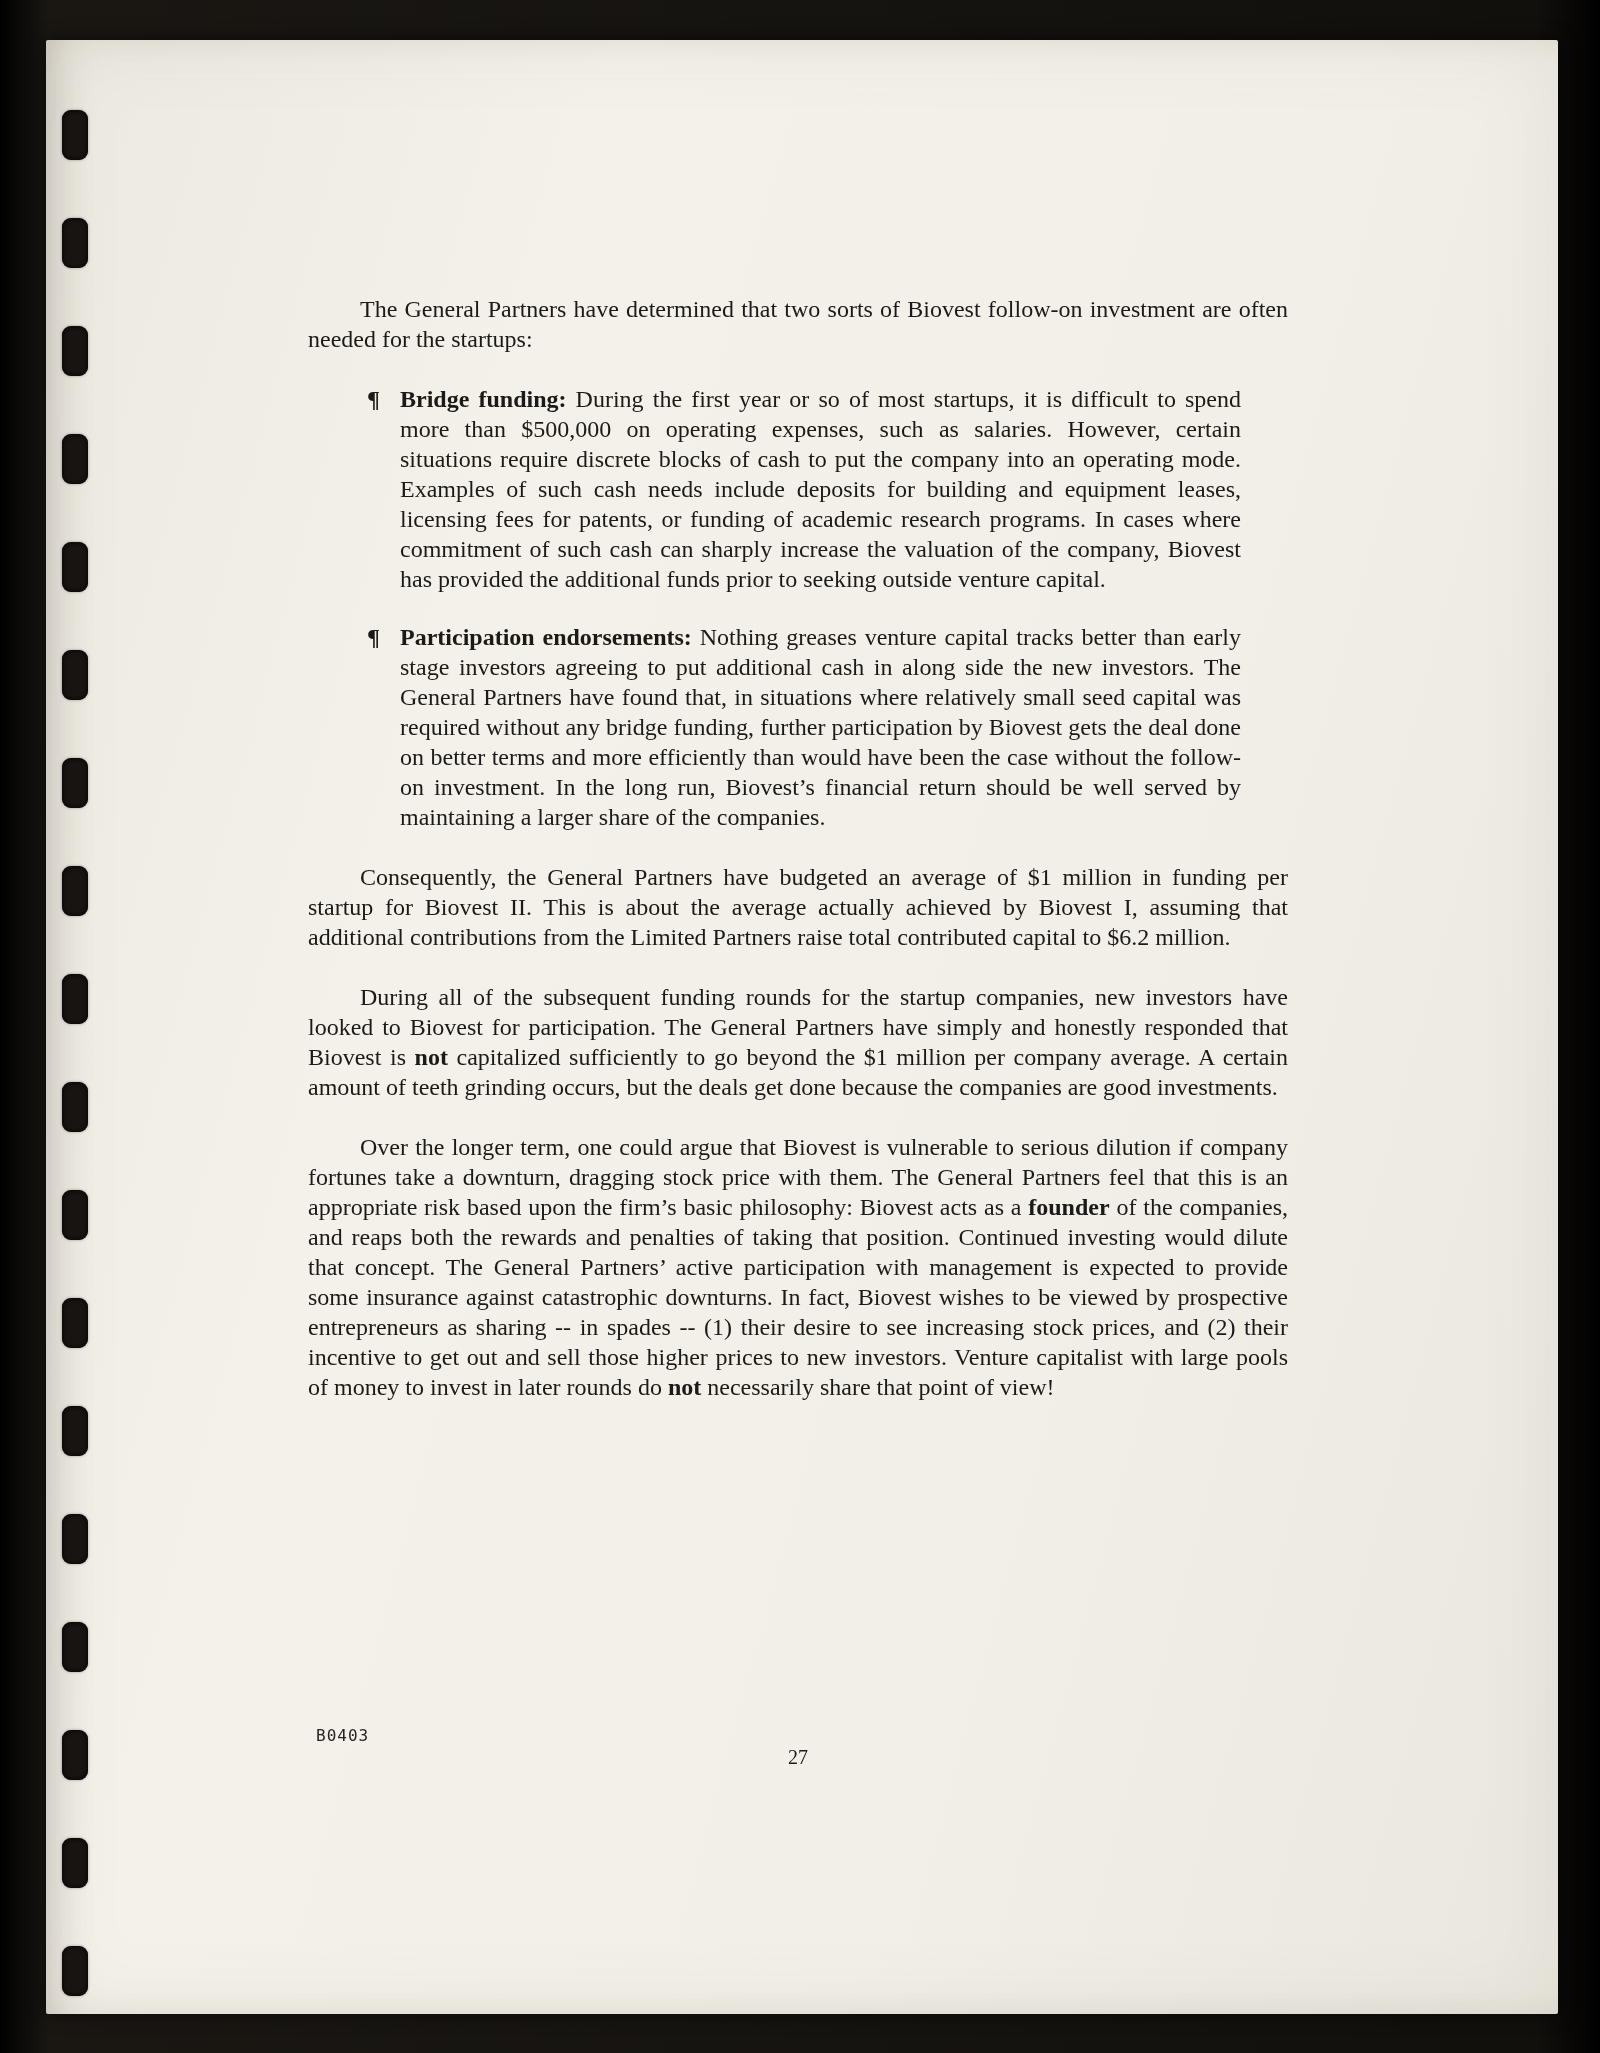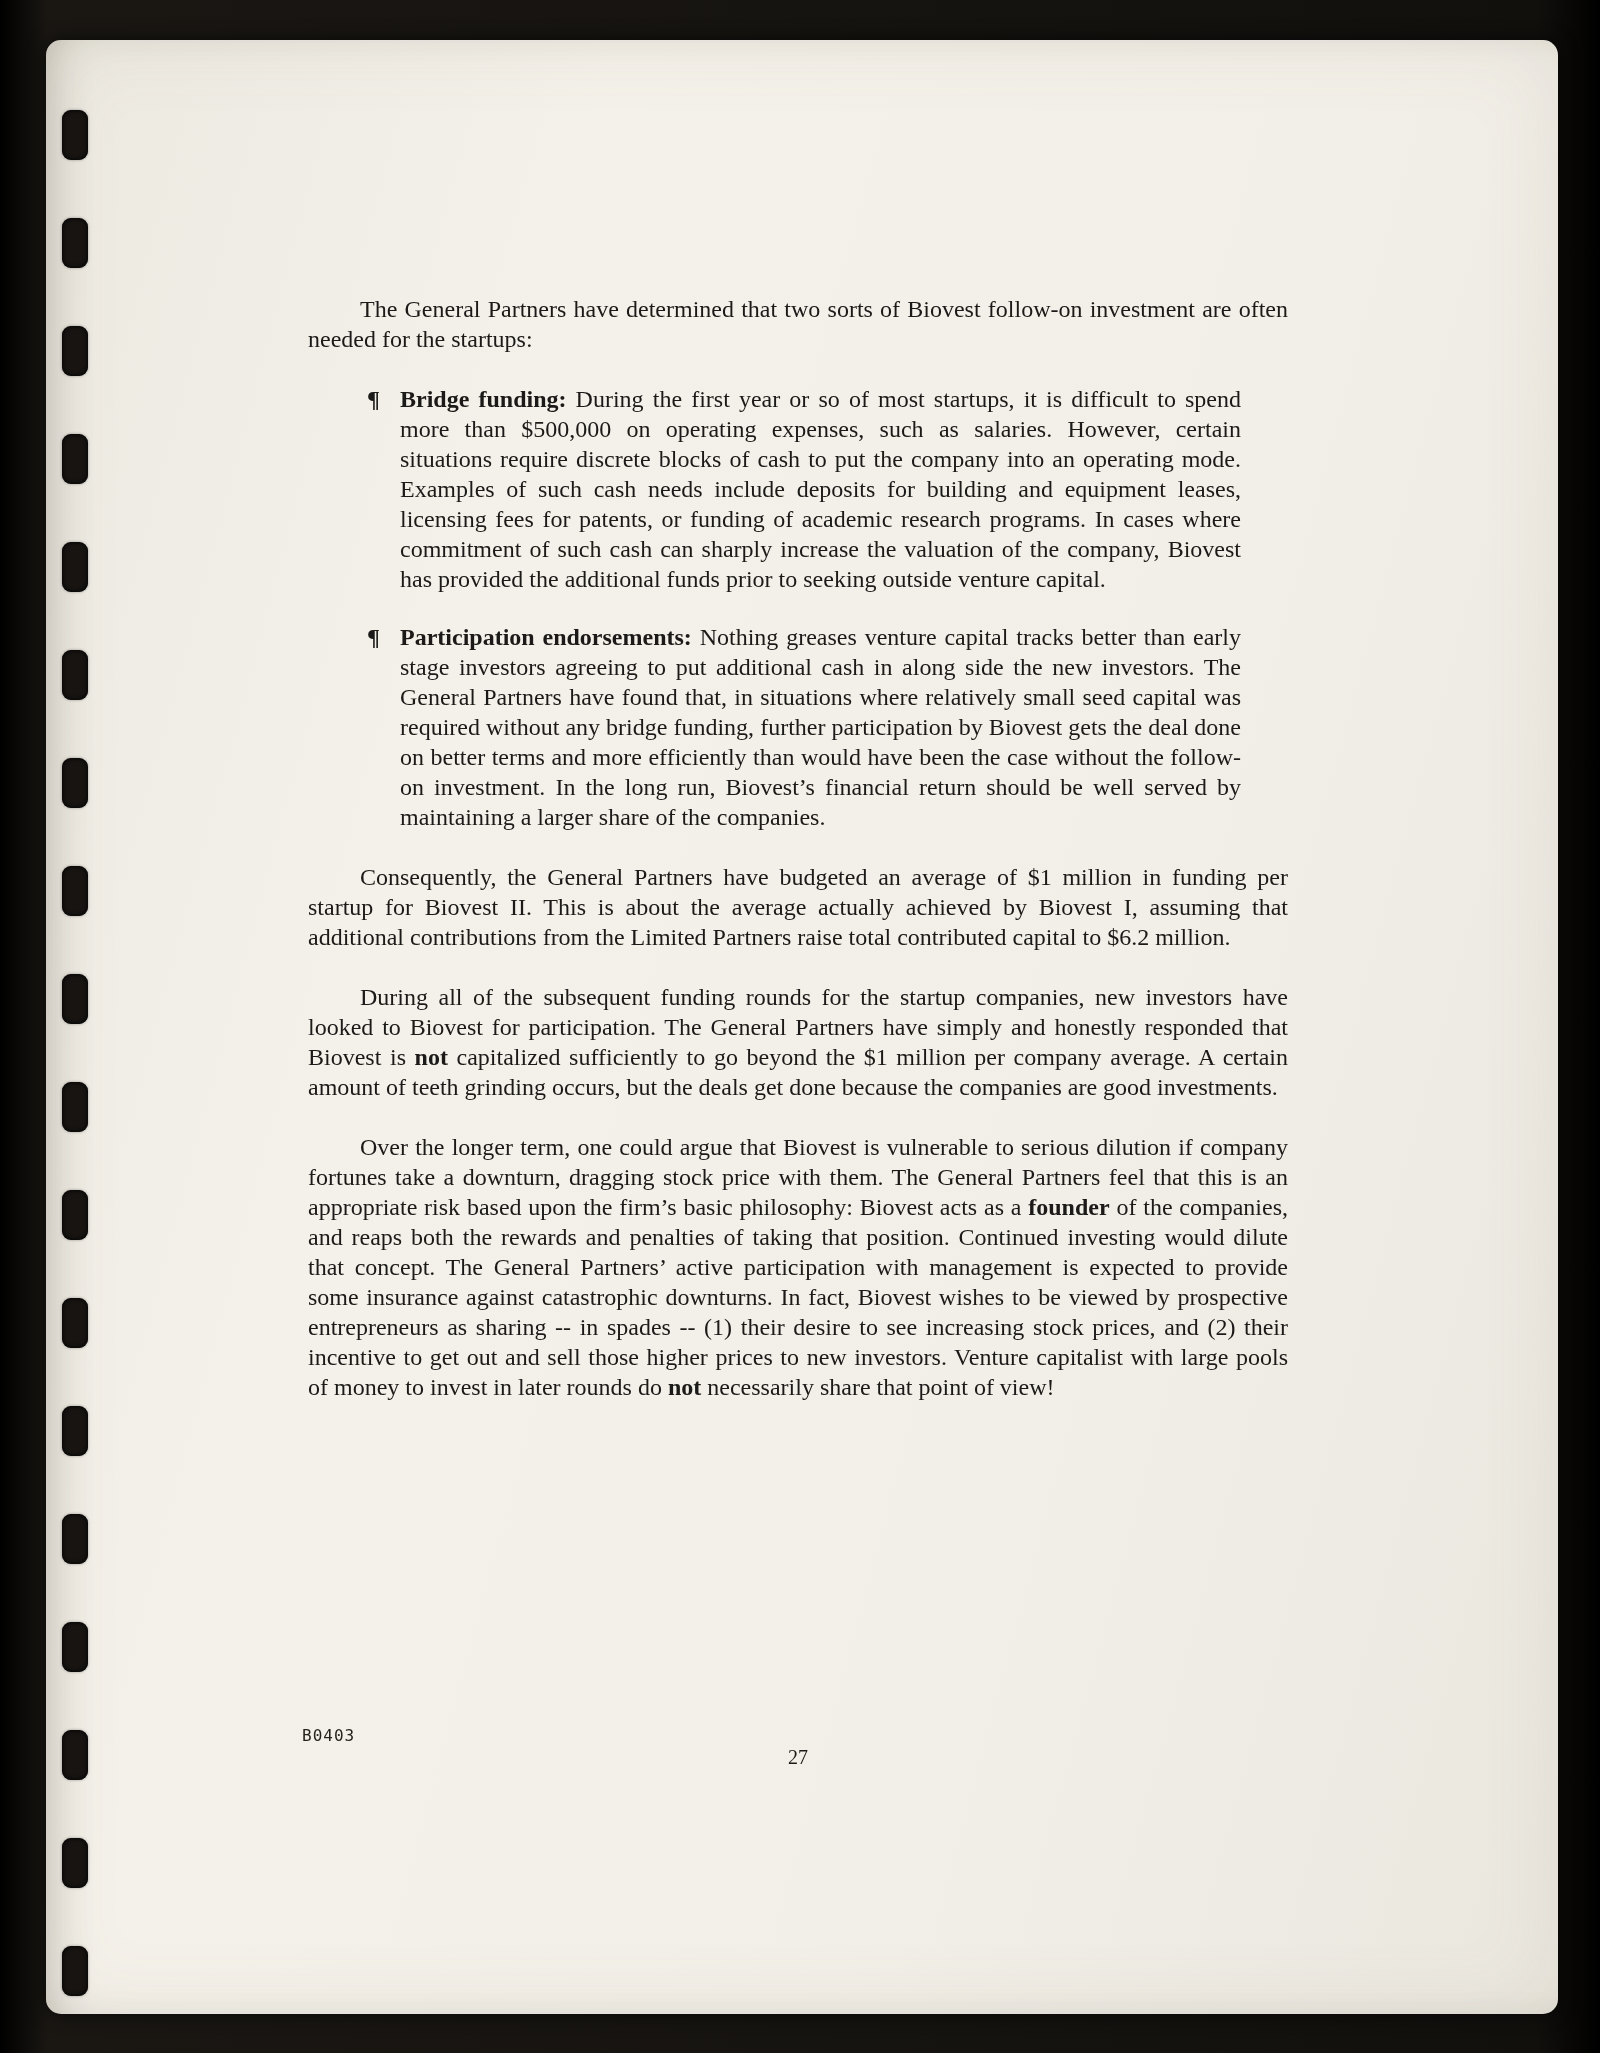--- a/index.html
+++ b/index.html
@@ -10,21 +10,21 @@
     background:var(--bg, #14110e);
     font-family:"Liberation Serif", serif;
   }
   .scan {
     position:absolute; inset:0;
     background:linear-gradient(90deg, #000 0%, #1a1713 3%, #12100d 96%, #000 100%);
   }
   .paper {
     position:absolute; left:46px; top:40px; width:1512px; height:1974px;
     background:linear-gradient(105deg, #ece9e1, #f4f1ea 28%, var(--paper,#f2efe8) 65%, #eae7df);
-    border-radius:15px;
+    border-radius:2px;
     box-shadow:0 0 18px rgba(0,0,0,.65),
                inset 25px 0 45px -25px rgba(60,50,40,.28),
                inset 0 0 80px rgba(130,115,90,.10);
   }
   .holes { position:absolute; left:16px; top:70px; width:26px; height:1900px; }
   .hole {
     position:absolute; left:0; width:26px; height:50px;
     background:#171412; border-radius:9px;
     box-shadow:inset 0 0 5px #000, 0 0 3px rgba(0,0,0,.35);
   }
@@ -36,21 +36,21 @@
   }
   .para { text-indent:52px; margin:0 0 30px 0; }
   .b { font-weight:bold; }
   .bullets { margin:0 0 30px 0; }
   .bullet { display:flex; padding-left:59px; margin:0 0 28px 0; }
   .bullet:last-child { margin-bottom:0; }
   .marker { flex:0 0 33px; width:33px; font-weight:bold; }
   .btext { flex:1; margin-right:47px; text-align:justify; }
   .paras .para:last-child { margin-bottom:16px; }
   .footer-code {
-    position:absolute; left:256px; top:1686px;
+    position:absolute; left:270px; top:1686px;
     font-family:"DejaVu Sans Mono", monospace;
     font-size:16px; letter-spacing:1px; color:#26231f;
   }
   .page-number {
     position:absolute; left:262px; top:1706px; width:980px;
     text-align:center; font-size:20px; color:var(--ink, #1c1a18);
   }
 </style>
 </head>
 <body>

